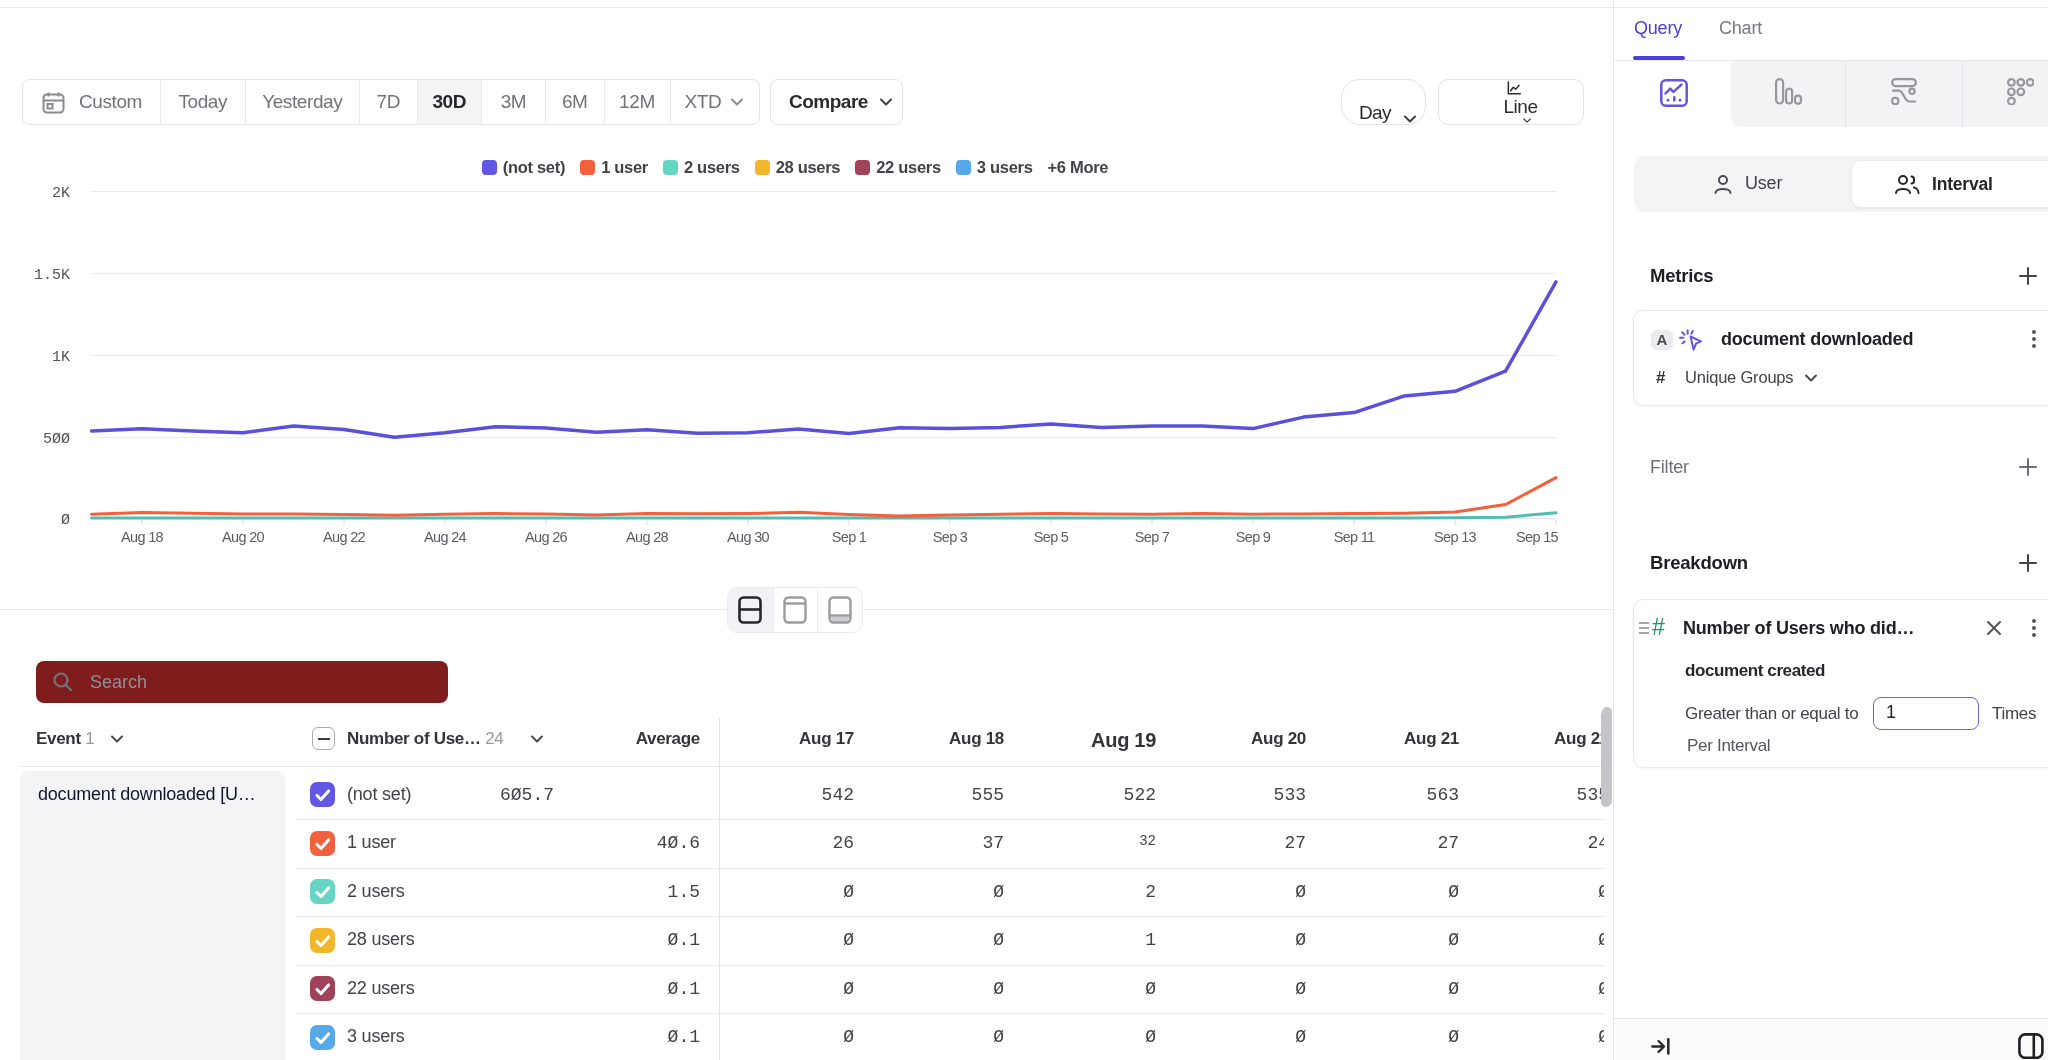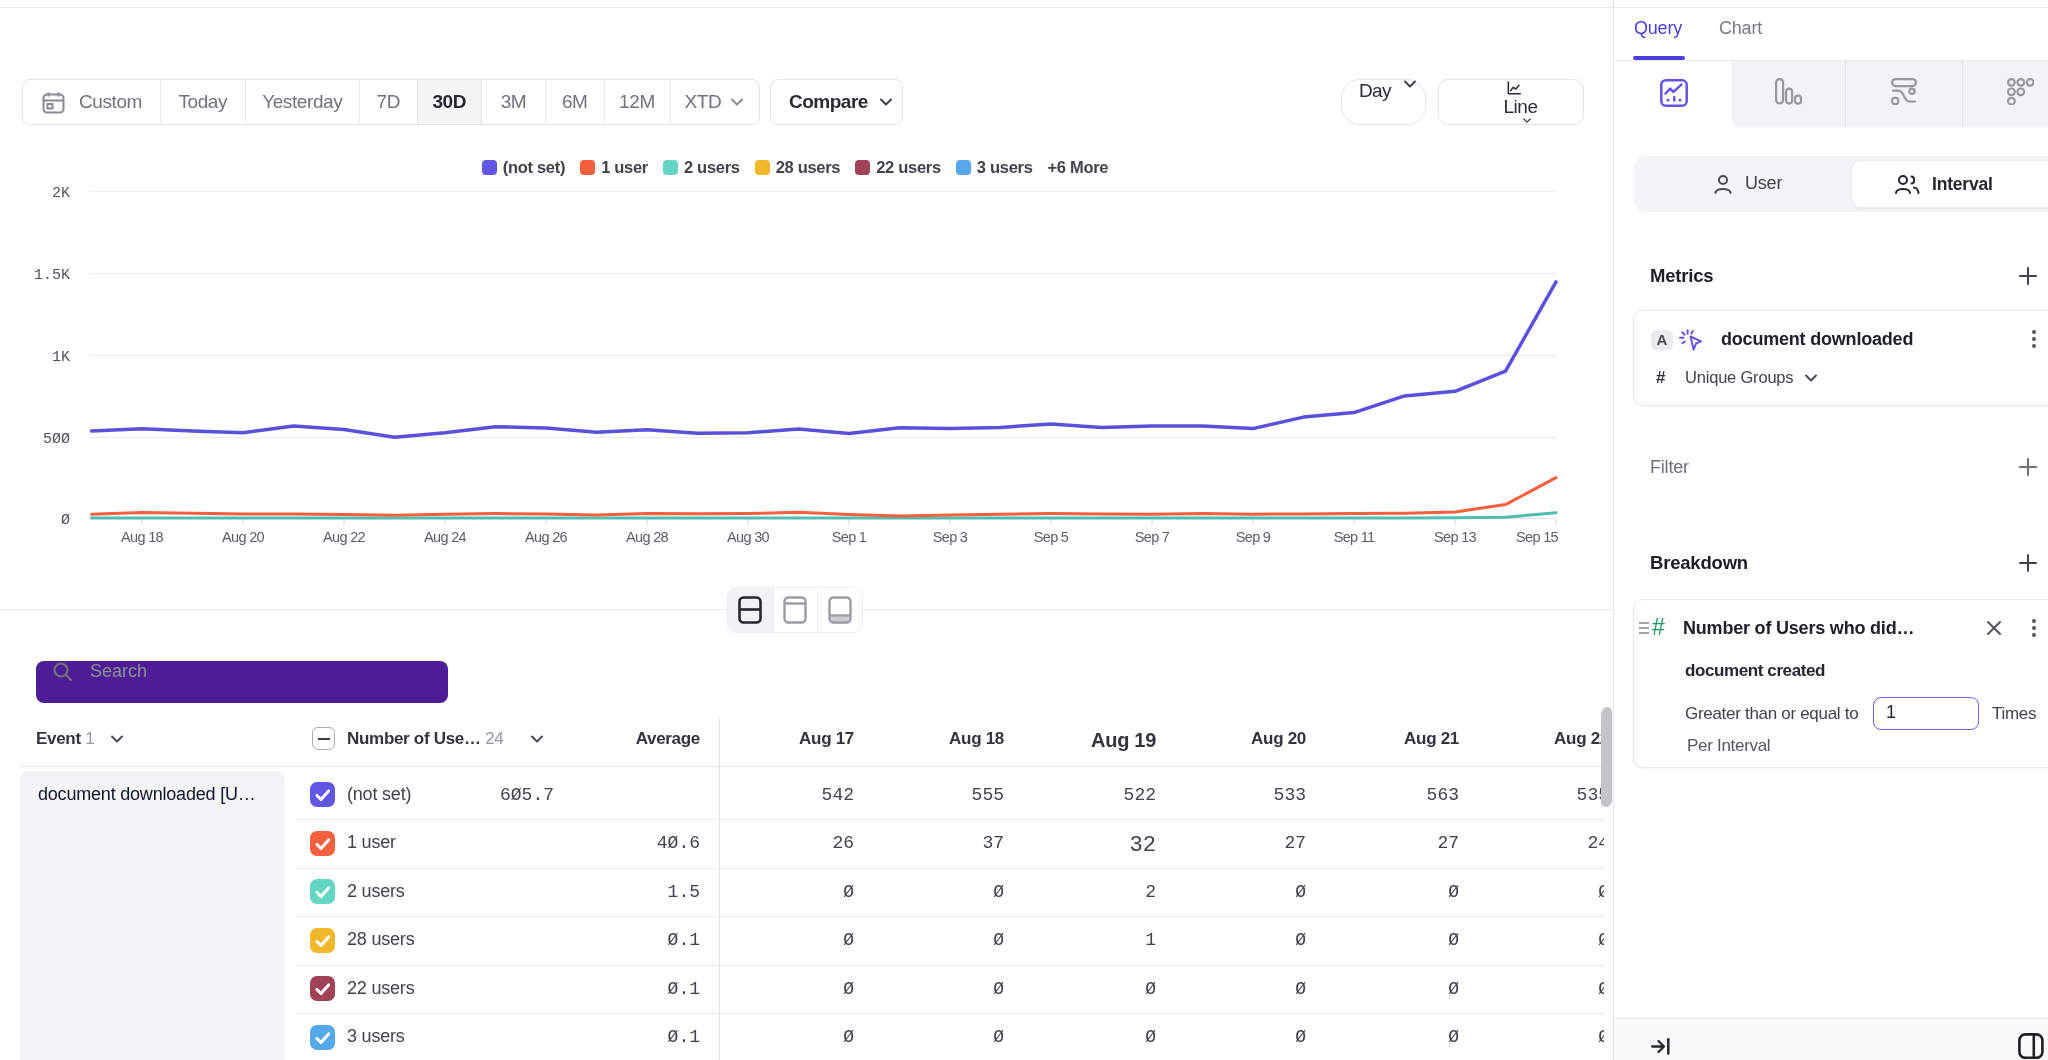--- a/index.html
+++ b/index.html
@@ -37,21 +37,21 @@
     <svg width="14" height="9" viewBox="0 0 14 9" style="margin-left:9px;">
         <path d="M2 1.5 L7 6.5 L12 1.5" fill="none" stroke="#8a8a93" stroke-width="2" stroke-linecap="round" stroke-linejoin="round"></path>
       </svg>
   </div>
 </div>
 <div class="abs" style="left:770px;top:79px;width:133px;height:46px;border:1px solid #e4e4e8;border-radius:8px;display:flex;align-items:center;padding-left:18px;font-size:19px;letter-spacing:-0.5px;font-weight:bold;color:#2b2b31;">Compare
   <svg width="14" height="9" viewBox="0 0 14 9" style="margin-left:11px;">
       <path d="M2 1.5 L7 6.5 L12 1.5" fill="none" stroke="#3f3f46" stroke-width="2" stroke-linecap="round" stroke-linejoin="round"></path>
     </svg>
 </div>
-<div class="abs" style="left:1341px;top:79px;width:85px;height:46px;border:1px solid #e4e4e8;border-radius:19px;display:flex;align-items:flex-start;padding-left:17px;font-size:19px;letter-spacing:-0.7px;color:#2b2b31;">Day
+<div class="abs" style="left:1341px;top:79px;width:85px;height:46px;border:1px solid #e4e4e8;border-radius:19px;display:flex;align-items:flex-end;padding-left:17px;font-size:19px;letter-spacing:-0.7px;color:#2b2b31;">Day
   <svg width="14" height="9" viewBox="0 0 14 9" style="margin-left:12px;">
       <path d="M2 1.5 L7 6.5 L12 1.5" fill="none" stroke="#3f3f46" stroke-width="2" stroke-linecap="round" stroke-linejoin="round"></path>
     </svg>
 </div>
 <div class="abs" style="left:1438px;top:79px;width:146px;height:46px;border:1px solid #e4e4e8;border-radius:10px;display:flex;align-items:center;padding-left:19px;font-size:19px;letter-spacing:-0.5px;color:#2b2b31;flex-direction:column;">
   <svg width="26" height="26" viewBox="0 0 26 26" style="margin-right:14px;">
     <path d="M4 3 L4 22 L23 22" fill="none" stroke="#2b2b31" stroke-width="2.4" stroke-linecap="round" stroke-linejoin="round"></path>
     <path d="M7.5 17 L12 11.5 L16 14.5 L21 8.5" fill="none" stroke="#2b2b31" stroke-width="2.4" stroke-linecap="round" stroke-linejoin="round"></path>
   </svg>
   Line
@@ -140,21 +140,21 @@
   </div>
   <div style="width:45px;display:flex;align-items:center;justify-content:center;border-left:1px solid #ededf0;">
     <svg width="24" height="28" viewBox="0 0 24 28">
       <rect x="1.5" y="1.5" width="21" height="25" rx="4" fill="none" stroke="#9b9ba1" stroke-width="2.4"></rect>
       <line x1="1.5" y1="19.5" x2="22.5" y2="19.5" stroke="#9b9ba1" stroke-width="2.4"></line>
       <path d="M2.5 20.5 L21.5 20.5 L21.5 21.5 A4 4 0 0 1 17.5 25.5 L6.5 25.5 A4 4 0 0 1 2.5 21.5 Z" fill="#9b9ba1" opacity="0.5"></path>
     </svg>
   </div>
 </div>
 
-<div class="abs" style="left:36px;top:661px;width:412px;height:42px;background:#4c1d95;border-radius:8px;display:flex;padding:0 16px;">
+<div class="abs" style="left:36px;top:661px;width:412px;height:42px;background:#7f1d1d;border-radius:8px;display:flex;align-items:center;padding:0 16px;">
   <svg width="22" height="22" viewBox="0 0 22 22" style="margin-right:16px;">
     <circle cx="9" cy="9" r="6.5" fill="none" stroke="#72727b" stroke-width="2.2"></circle>
     <line x1="14" y1="14" x2="19" y2="19" stroke="#72727b" stroke-width="2.2" stroke-linecap="round"></line>
   </svg>
   <span style="font-size:18px;color:#8f8f98;">Search</span>
 </div>
 
 <div class="abs" style="left:0;top:710px;width:1604px;height:350px;overflow:hidden;">
 
   <div class="abs" style="left:36px;top:19px;font-size:17px;letter-spacing:-0.3px;font-weight:bold;color:#33333a;">Event <span style="font-weight:normal;color:#9898a0;">1</span></div>
@@ -198,21 +198,21 @@
       <div class="abs mono" style="left:1459px;top:74.75px;width:150px;text-align:right;font-size:18px;color:#42424a;">535</div>
       <div class="abs" style="left:296px;top:109.0px;width:1317px;height:1px;background:#ececf0;"></div>
       <div class="abs" style="left:310px;top:120.55px;width:25.4px;height:25.4px;border-radius:7px;background:#f2603d;"></div>
       <svg class="abs" style="left:310px;top:120.55px;" width="26" height="26" viewBox="0 0 26 26">
         <path d="M7 13.5 L11 17.5 L18.6 9" fill="none" stroke="#fff" stroke-width="3.1" stroke-linecap="round" stroke-linejoin="round"></path>
       </svg>
       <div class="abs" style="left:347px;top:122.25px;font-size:18px;letter-spacing:-0.2px;color:#42424a;">1 user</div>
       <div class="abs mono" style="left:500px;top:123.25px;width:200px;text-align:right;font-size:18px;color:#42424a;">4Ø.6</div>
       <div class="abs mono" style="left:704px;top:123.25px;width:150px;text-align:right;font-size:18px;color:#42424a;">26</div>
       <div class="abs mono" style="left:854px;top:123.25px;width:150px;text-align:right;font-size:18px;color:#42424a;">37</div>
-      <div class="abs mono" style="left:1006px;top:123.25px;width:150px;text-align:right;font-size:22px;color:#42424a;">32</div>
+      <div class="abs mono" style="left:1006px;top:123.25px;width:150px;text-align:right;font-size:14px;color:#42424a;">32</div>
       <div class="abs mono" style="left:1156px;top:123.25px;width:150px;text-align:right;font-size:18px;color:#42424a;">27</div>
       <div class="abs mono" style="left:1309px;top:123.25px;width:150px;text-align:right;font-size:18px;color:#42424a;">27</div>
       <div class="abs mono" style="left:1459px;top:123.25px;width:150px;text-align:right;font-size:18px;color:#42424a;">24</div>
       <div class="abs" style="left:296px;top:157.5px;width:1317px;height:1px;background:#ececf0;"></div>
       <div class="abs" style="left:310px;top:169.05px;width:25.4px;height:25.4px;border-radius:7px;background:#66d6c4;"></div>
       <svg class="abs" style="left:310px;top:169.05px;" width="26" height="26" viewBox="0 0 26 26">
         <path d="M7 13.5 L11 17.5 L18.6 9" fill="none" stroke="#fff" stroke-width="3.1" stroke-linecap="round" stroke-linejoin="round"></path>
       </svg>
       <div class="abs" style="left:347px;top:170.75px;font-size:18px;letter-spacing:-0.2px;color:#42424a;">2 users</div>
       <div class="abs mono" style="left:500px;top:171.75px;width:200px;text-align:right;font-size:18px;color:#42424a;">1.5</div>

